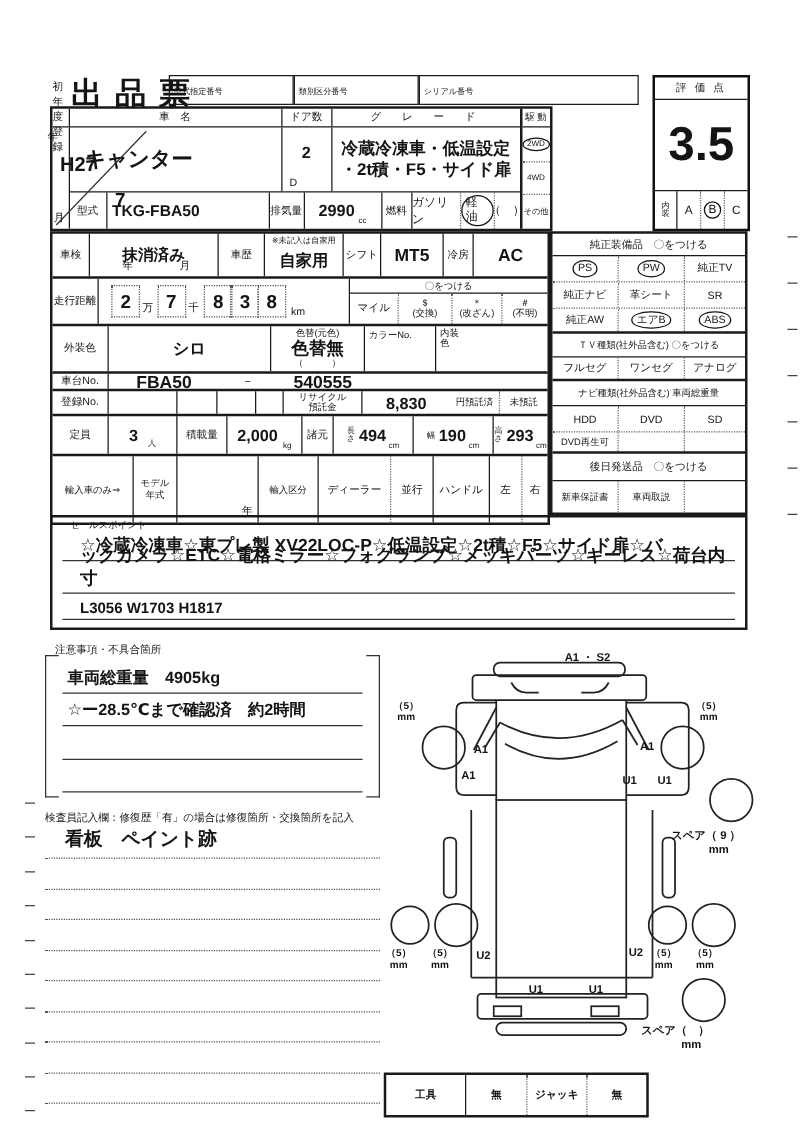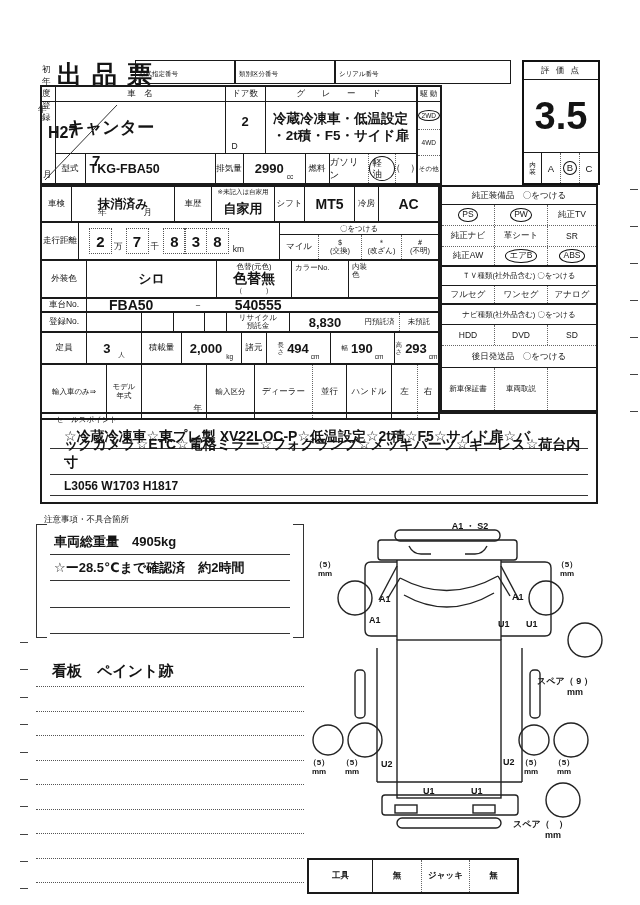--- a/index.html
+++ b/index.html
@@ -298,25 +298,30 @@
       <div class="c s8" style="flex:1;border-left:1.4px dotted #666">
           <span class="circ">ABS</span>
         </div>
     </div>
     <div class="c bb s7" style="height:19px">ＴＶ種類(社外品含む) 〇をつける</div>
     <div class="row bb2" style="height:19px">
       <div class="c s8" style="width:52px">フルセグ</div>
       <div class="c s8" style="width:53px;border-left:1.4px dotted #666">ワンセグ</div>
       <div class="c s8" style="flex:1;border-left:1.4px dotted #666">アナログ</div>
     </div>
-    <div class="c bb s7" style="height:20px">ナビ種類(社外品含む) 〇をつける</div>
+    <div class="c bb s7" style="height:20px">ナビ種類(社外品含む) 車両総重量</div>
     <div class="row bbd" style="height:21px">
       <div class="c s8" style="width:52px">HDD</div>
       <div class="c s8" style="width:53px;border-left:1.4px dotted #666">DVD</div>
       <div class="c s8" style="flex:1;border-left:1.4px dotted #666">SD</div>
+    </div>
+    <div class="row bb2" style="height:17px">
+      <div class="c s7" style="width:52px">DVD再生可</div>
+      <div style="width:53px;border-left:1.4px dotted #666"></div>
+      <div style="flex:1;border-left:1.4px dotted #666"></div>
     </div>
     <div class="c bb s8" style="height:22px">後日発送品　〇をつける</div>
     <div class="row" style="flex:1">
       <div class="c s7" style="width:52px">新車保証書</div>
       <div class="c s7" style="width:53px;border-left:1.4px dotted #666">車両取説</div>
       <div style="flex:1;border-left:1.4px dotted #666"></div>
     </div>
   </div>
 
   <div class="ab bx" style="left:40px;top:412px;width:558px;height:92px">
@@ -327,20 +332,21 @@
   </div>
 
   <div class="ab s8" style="left:44px;top:514px">注意事項・不具合箇所</div>
   <div class="ab brk" style="left:36px;top:524px;width:268px;height:114px;padding-top:4px">
     <div class="note-line b s13">車両総重量　4905kg</div>
     <div class="note-line b s13" style="height:26px">☆ー28.5℃まで確認済　約2時間</div>
     <div class="note-line" style="height:27px"></div>
     <div class="note-line" style="height:26px"></div>
   </div>
 
+  <div class="ab s8" style="left:36px;top:649px">検査員記入欄：修復歴「有」の場合は修復箇所・交換箇所を記入</div>
   <div class="ab" style="left:36px;top:662px;width:268px">
     <div class="dotline b" style="height:25px;font-size:15px;padding-left:16px">看板　ペイント跡</div>
     <div class="dotline"></div>
     <div class="dotline"></div>
     <div class="dotline"></div>
     <div class="dotline"></div>
     <div class="dotline"></div>
     <div class="dotline"></div>
     <div class="dotline"></div>
     <div class="dotline"></div>
@@ -388,21 +394,21 @@
       <span>（5）</span><br><span>mm</span>
     </div>
     <div class="mm" style="left:248px;top:52px">
       <span>（5）</span><br><span>mm</span>
     </div>
     <div class="code" style="left:74px;top:86px">A1</div>
     <div class="code" style="left:64px;top:107px">A1</div>
     <div class="code" style="left:207px;top:84px">A1</div>
     <div class="code" style="left:193px;top:111px">U1</div>
     <div class="code" style="left:221px;top:111px">U1</div>
-    <div class="ab b" style="left:232px;top:168px;font-size:9px;line-height:1.2">
+    <div class="ab b" style="left:232px;top:155px;font-size:9px;line-height:1.2">
       <span>スペア</span><span>（ 9 ）</span><br>
       <span style="padding-left:30px">mm</span>
     </div>
     <div class="mm" style="left:0px;top:250px">
       <span>（5）</span><br><span>mm</span>
     </div>
     <div class="mm" style="left:33px;top:250px">
       <span>（5）</span><br><span>mm</span>
     </div>
     <div class="code" style="left:76px;top:251px">U2</div>

